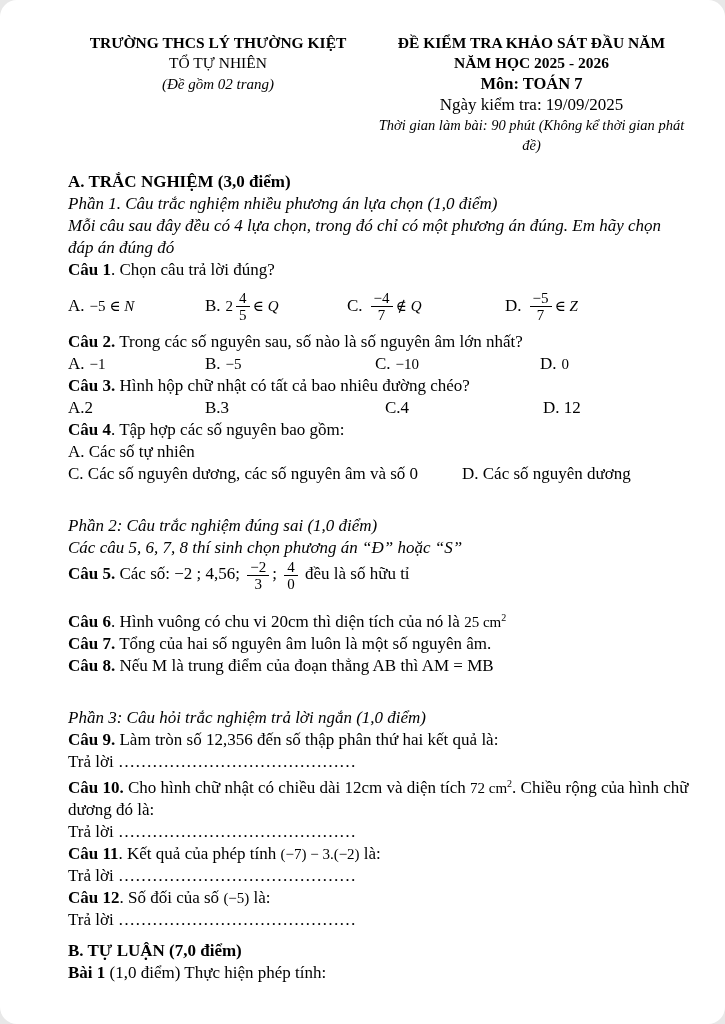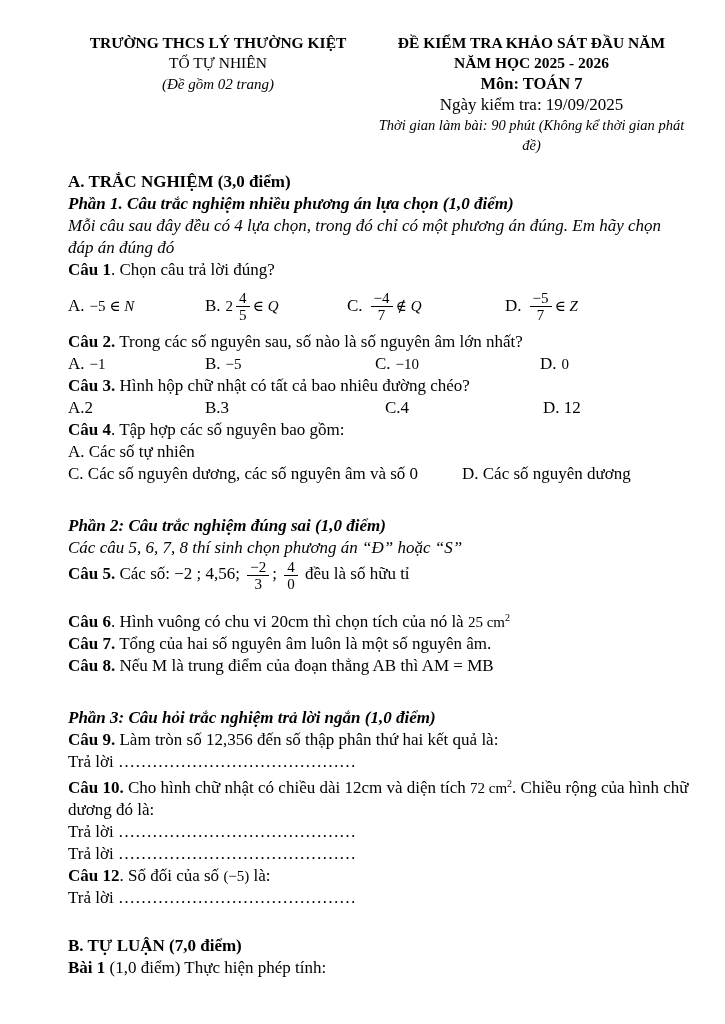--- a/index.html
+++ b/index.html
@@ -1,23 +1,23 @@
 <!DOCTYPE html>
 <html><head>
 <meta charset="utf-8">
 <style>
   html,body{margin:0;padding:0;background:#e8e8e8;}
   .page{
     width:725px;height:1024px;margin:0 auto;background:#ffffff;color:#000;
     font-family:"Liberation Serif","DejaVu Serif",serif;font-size:17px;line-height:22px;
-    box-sizing:border-box;padding:33px 30px 0 68px;overflow:hidden;
+    box-sizing:border-box;padding:33px 30px 0 68px;overflow:hidden;border-radius:17px;
   }
   .b{font-weight:bold;}
   .i{font-style:italic;}
-  .bi{font-weight:bold;font-style:italic;}
+  .bi{font-weight:normal;font-style:italic;}
   .math{font-size:15px;}
   .set{font-style:italic;}
   sup{font-size:10px;}
   .line{min-height:22px;}
   
   .hdr{display:flex;margin-bottom:16px;}
   .h-left{width:300px;text-align:center;}
   .h-right{flex:1;text-align:center;}
   .h-school{font-weight:bold;font-size:15.5px;line-height:20px;}
   .h-dept{font-size:15.5px;line-height:20px;}
@@ -33,21 +33,21 @@
   .w137{width:137px;}.w142{width:142px;}.w158{width:158px;}
   .w170{width:170px;}.w180{width:180px;}.w165{width:165px;}
   .q1row{min-height:50px;align-items:center;}
   .tworow .c1{width:394px;}
   
   .frac{display:inline-flex;flex-direction:column;align-items:center;vertical-align:middle;
         font-size:15px;line-height:16px;margin:0 3px;}
   .frac .num{border-bottom:1px solid #000;padding:0 3px;}
   .frac .den{padding:0 3px;}
   .q5line{min-height:48px;display:block;}
-  .mt26{margin-top:26px;}
+  .mt26{margin-top:9px;}
   .mt30{margin-top:30px;}
 </style>
 </head>
 <body>
 
 <div class="page">
 
   <div class="hdr">
     <div class="h-left">
       <div class="h-school">TRƯỜNG THCS LÝ THƯỜNG KIỆT</div>
@@ -150,33 +150,34 @@
   <div class="line q5line">
     <span class="b">Câu 5.</span><span> Các số:  −2 ;  4,56;  </span><span class="frac">
         <span class="num">−2</span>
         <span class="den">3</span>
       </span><span>; </span><span class="frac">
         <span class="num">4</span>
         <span class="den">0</span>
       </span><span> đều là số hữu tỉ</span>
   </div>
 
-  <div class="line"><span class="b">Câu 6</span><span>. Hình vuông có chu vi 20cm thì chọn tích của nó là </span><span class="math"><span>25 cm</span><sup>2</sup></span></div>
+  <div class="line"><span class="b">Câu 6</span><span>. Hình vuông có chu vi 20cm thì diện tích của nó là </span><span class="math"><span>25 cm</span><sup>2</sup></span></div>
   <div class="line"><span class="b">Câu 7.</span><span> Tổng của hai số nguyên âm luôn là một số nguyên âm.</span></div>
   <div class="line"><span class="b">Câu 8.</span><span> Nếu M là trung điểm của đoạn thẳng AB thì AM = MB</span></div>
 
   <div class="line bi mt30">Phần 3: Câu hỏi trắc nghiệm trả lời ngắn (1,0 điểm)</div>
 
   <div class="line"><span class="b">Câu 9.</span><span>  Làm tròn số 12,356 đến số thập phân thứ hai kết quả là:</span></div>
   <div class="line">Trả lời ……………………………………</div>
 
   <div class="line"><span class="b">Câu 10.</span><span> Cho hình chữ nhật có chiều dài 12cm và diện tích </span><span class="math"><span>72 cm</span><sup>2</sup></span><span>. Chiều rộng của hình chữ</span></div>
   <div class="line">dương đó là:</div>
   <div class="line">Trả lời ……………………………………</div>
 
+  <div class="line"><span class="b">Câu 11</span><span>. Kết quả của phép tính </span><span class="math">(−7) − 3.(−2)</span><span> là:</span></div>
   <div class="line">Trả lời ……………………………………</div>
 
   <div class="line"><span class="b">Câu 12</span><span>. Số đối của số </span><span class="math">(−5)</span><span> là:</span></div>
   <div class="line">Trả lời ……………………………………</div>
 
   <div class="line b mt26">B. TỰ LUẬN (7,0 điểm)</div>
   <div class="line"><span class="b">Bài 1</span><span> (1,0 điểm) Thực hiện phép tính:</span></div>
 
 </div>
 

